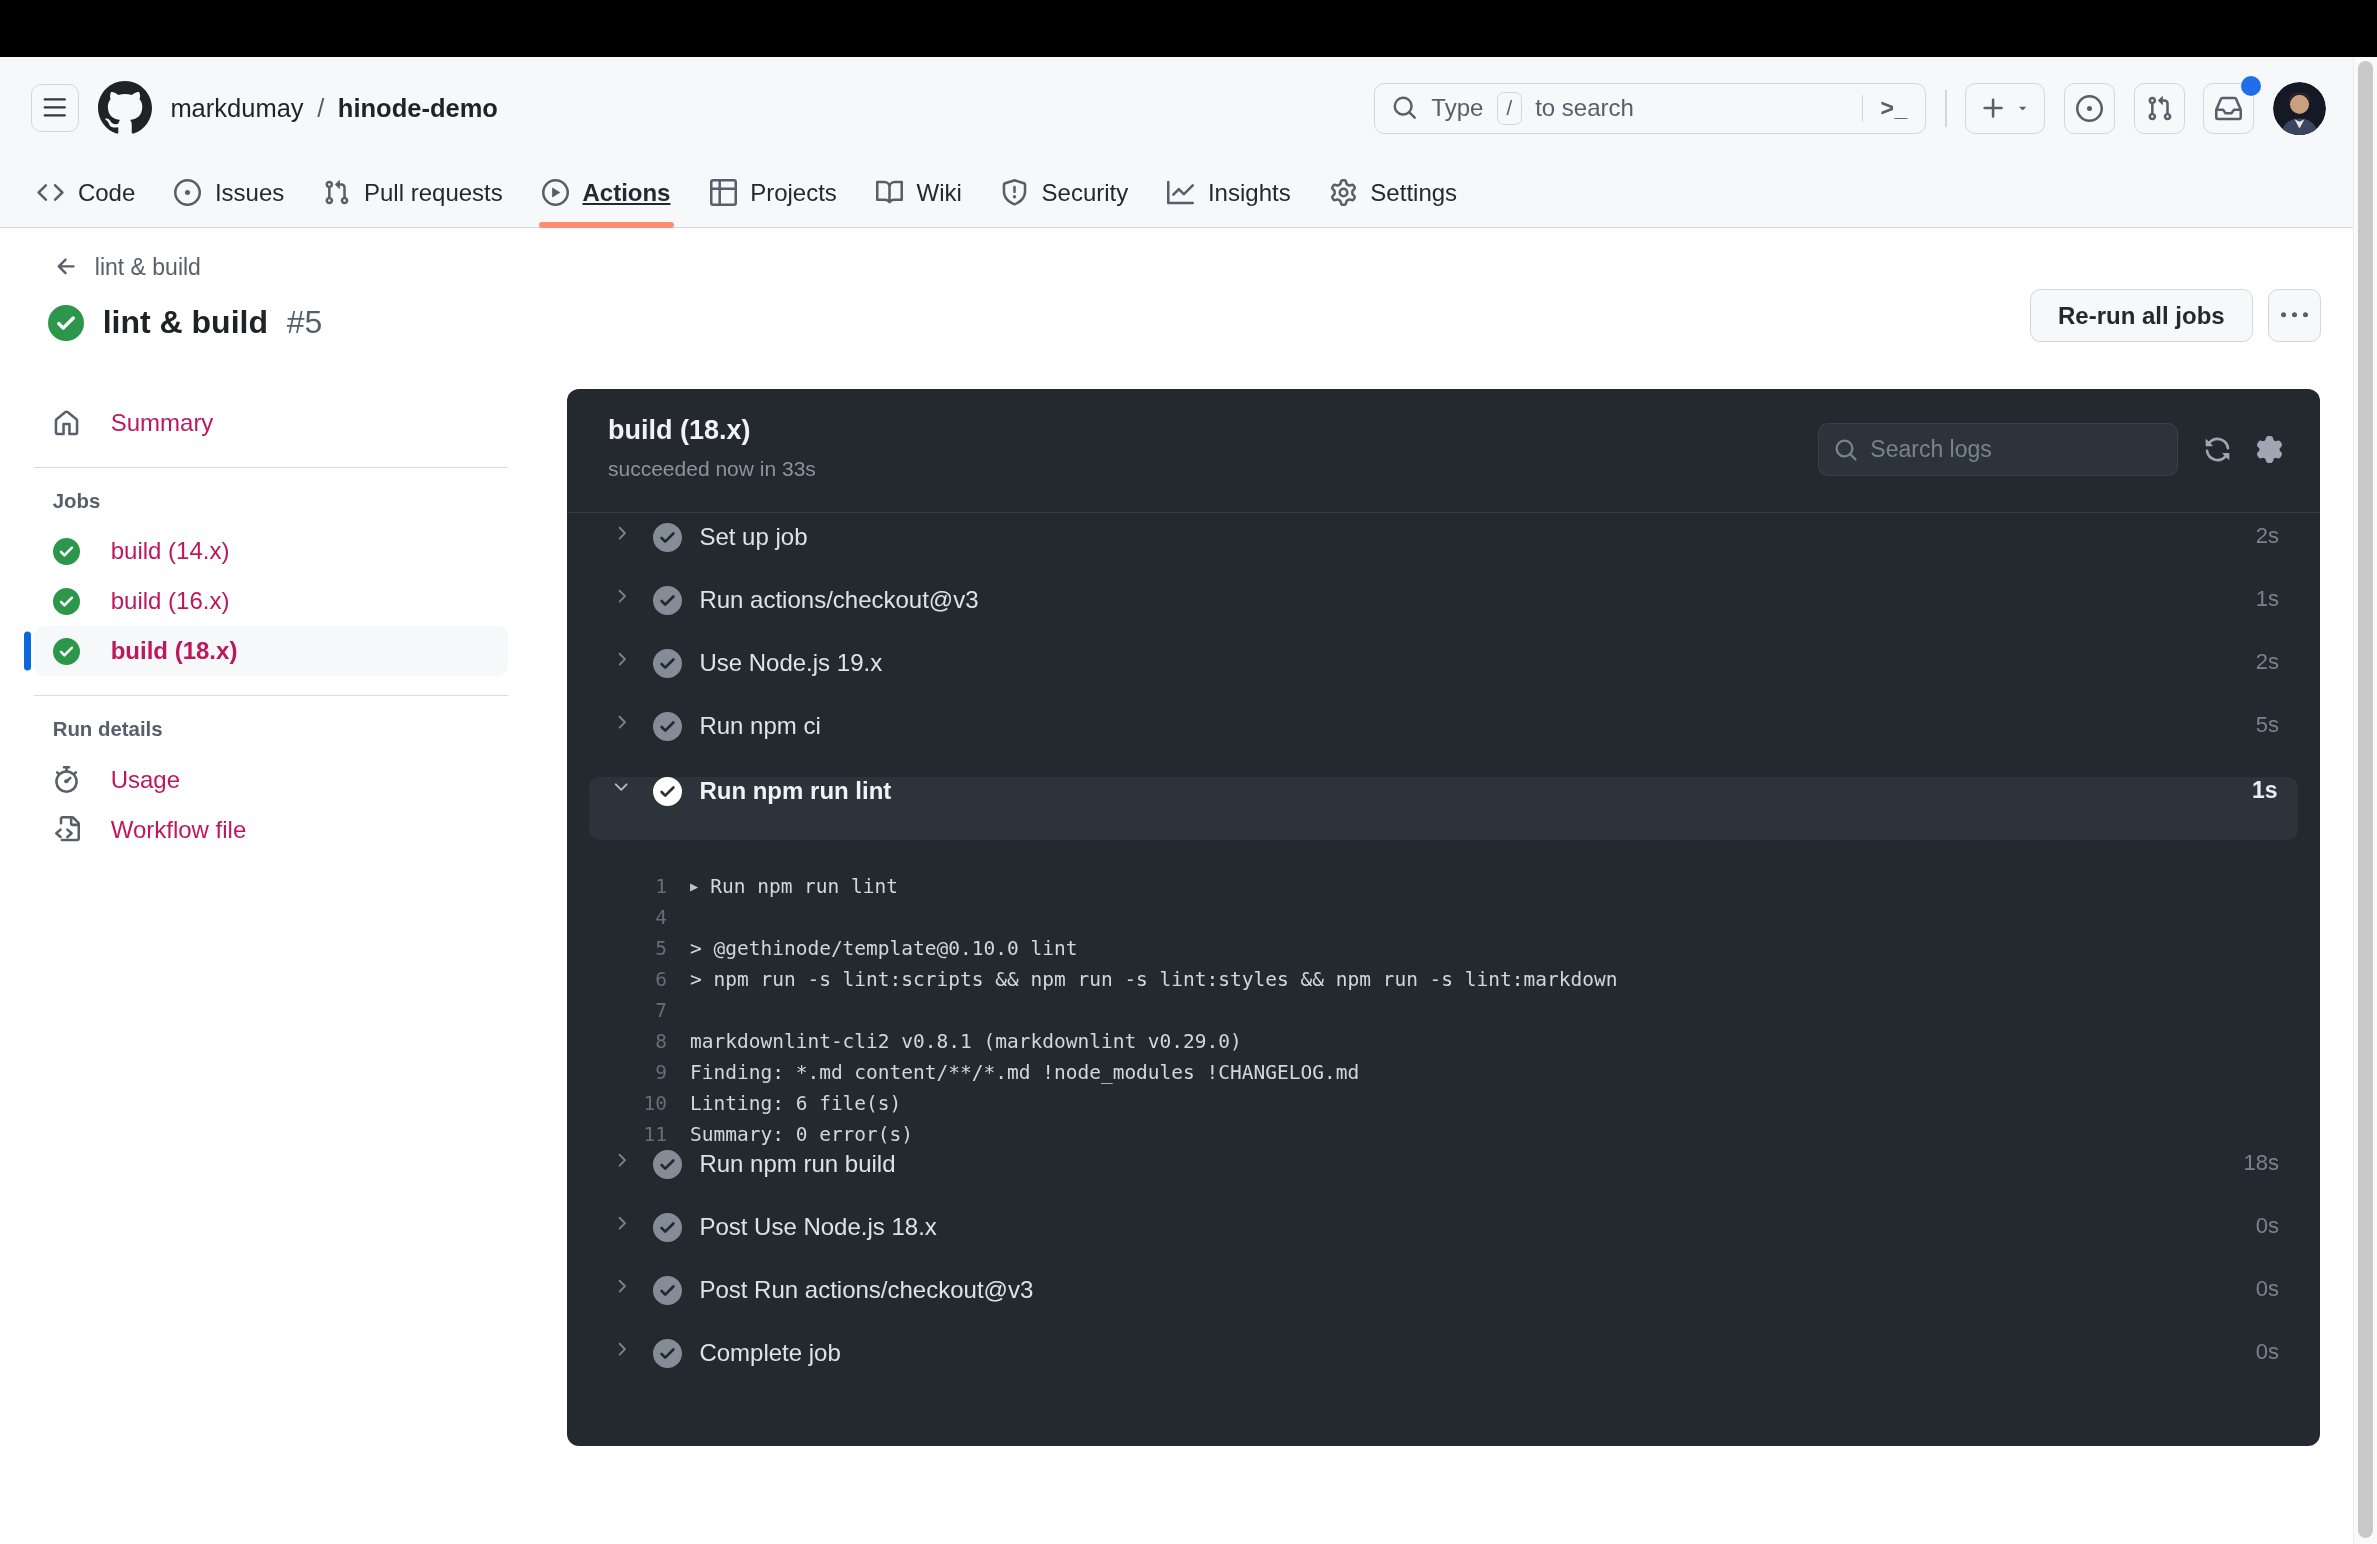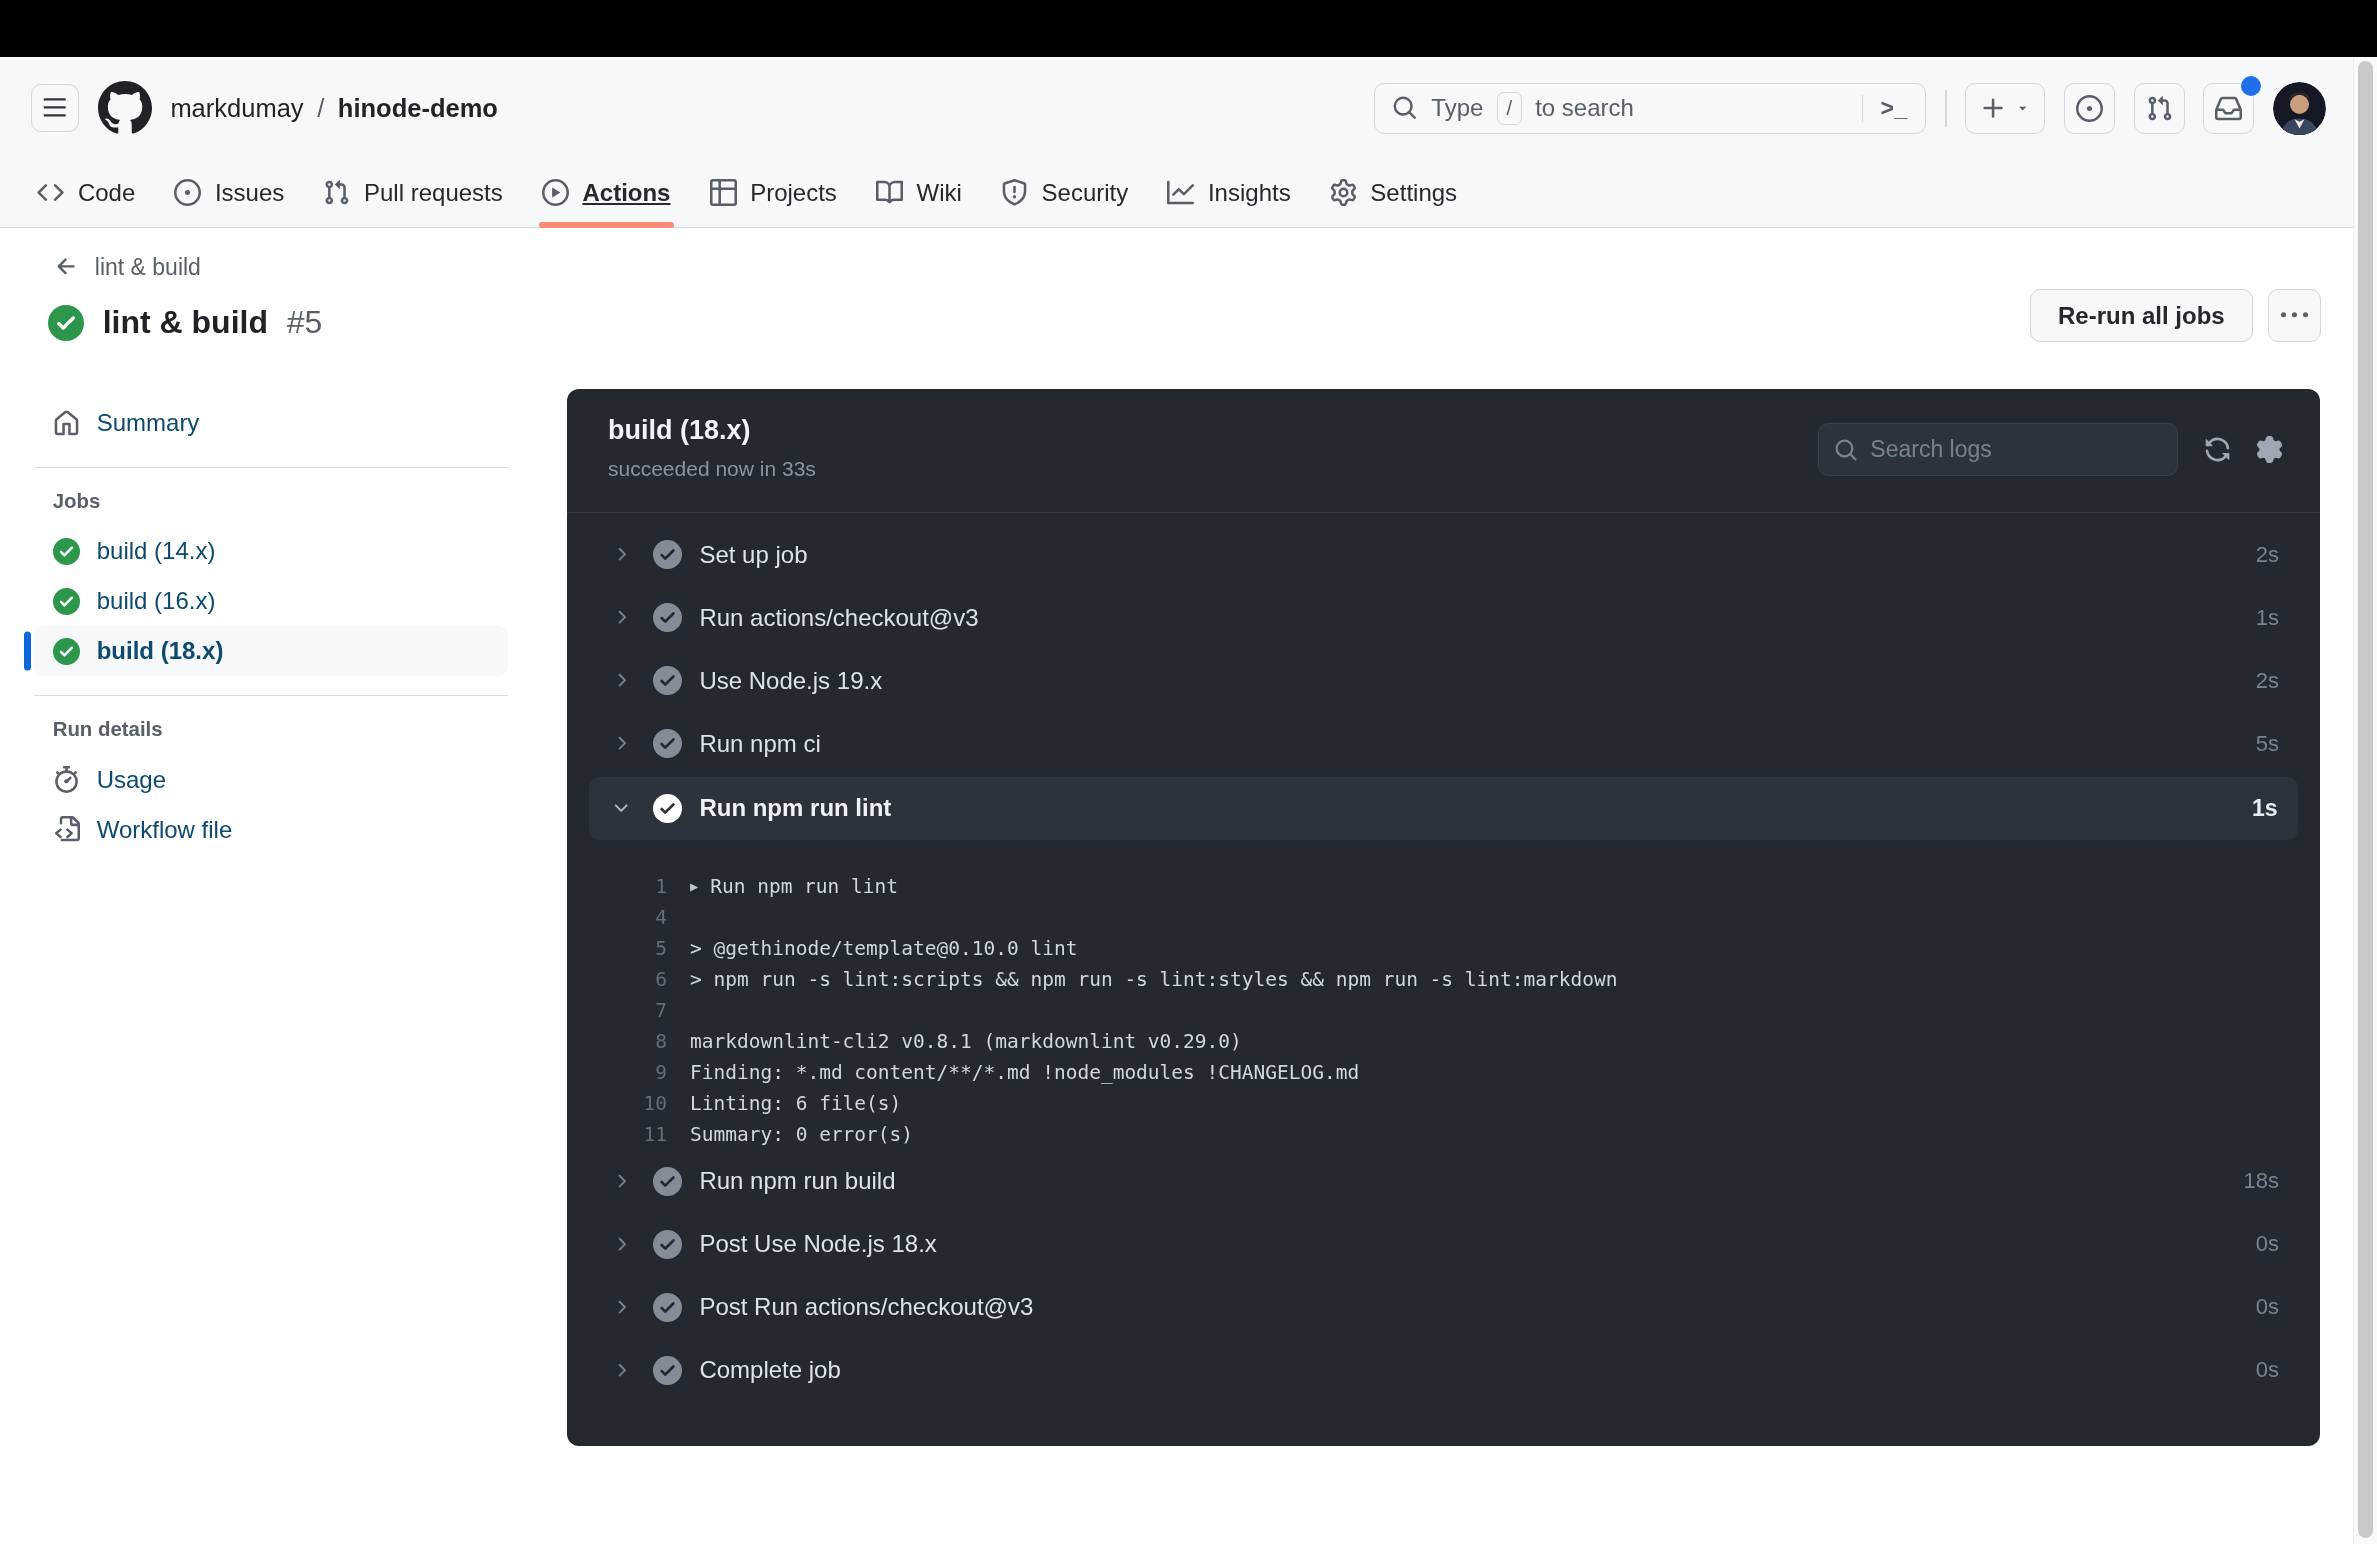--- a/index.html
+++ b/index.html
@@ -62,22 +62,22 @@
   .runno { font-size:32px; font-weight:400; color:#57606a; }
 
   .actionsbar { position:absolute; top:61px; right:56px; display:flex; gap:15.3px; }
   .btn { height:53px; padding:0 27px; background:#f6f8fa; border:1.7px solid #d0d7de; border-radius:10.2px;
     font-size:24px; font-weight:600; color:#24292f; display:flex; align-items:center; }
   .kebab-btn { width:53px; padding:0; justify-content:center; color:#57606a; }
   .kebab-btn svg { width:27px; height:27px; }
 
   
   .sidebar { position:absolute; left:34px; top:170px; width:474px; }
-  .srow { position:relative; display:flex; align-items:center; gap:17px; padding:11px 18.7px;
-    font-size:24px; color:#0c4a6e; border-radius:10.2px; }
+  .srow { position:relative; display:flex; align-items:center; gap:31px; padding:11px 18.7px;
+    font-size:24px; color:#be185d; border-radius:10.2px; }
   .srow svg { width:27px; height:27px; color:#57606a; flex:none; }
   .srow svg.check { color:#2c974b; }
   .side-sep { border:none; border-top:1.7px solid #d8dee4; margin:18.7px 0; }
   .shead { font-size:20.4px; font-weight:700; color:#57606a; padding:3.4px 18.7px 13.6px; }
   .jobrow.selected { background:#f6f8fa; font-weight:700; }
   .jobrow.selected::before { content:''; position:absolute; left:-10.2px; top:50%; transform:translateY(-50%);
     width:6.8px; height:39px; border-radius:5.1px; background:#0969da; }
 
   
   .panel { position:absolute; left:567px; top:161px; width:1753px; height:1057px;
@@ -89,21 +89,21 @@
   .ptools { position:absolute; top:34px; right:37px; display:flex; align-items:center; gap:25.5px; }
   .logsearch { width:360px; height:53px; background:#2d333b; border:1.7px solid rgba(205,217,229,0.08);
     border-radius:10.2px; display:flex; align-items:center; gap:12px; padding:0 15.3px; }
   .logsearch svg { width:24px; height:24px; color:#768390; flex:none; }
   .logsearch input { flex:1; min-width:0; background:transparent; border:none; outline:none;
     font-size:23px; color:#adbac7; font-family:inherit; }
   .logsearch input::placeholder { color:#768390; }
   .ptool { color:#9ea7b3; } .ptool svg { width:27px; height:27px; }
 
   .steps { padding-top:10.2px; }
-  .step { display:flex; align-items:center; height:63px; padding:0 41px 0 44px;
+  .step { display:flex; align-items:flex-start; height:63px; padding:0 41px 0 44px;
     font-size:24px; color:#dce3e9; cursor:pointer; }
   .step .chev { width:22px; margin-right:20.4px; color:#768390; display:flex; }
   .step .chev svg { width:20.4px; height:20.4px; }
   .step .scheck { width:29px; height:29px; margin-right:17px; color:#848d97; flex:none; }
   .step .sdur { margin-left:auto; font-size:22px; color:#768390; }
   .step .chev-down { display:none; }
   .step.expanded { background:#2d333b; border-radius:10.2px; margin:1.7px 22px; padding:0 20.4px 0 22px; }
   .step.expanded .chev-down { display:flex; color:#adbac7; }
   .step.expanded .scheck { color:#ffffff; }
   .step.expanded .sname { font-weight:600; color:#f0f3f6; }

